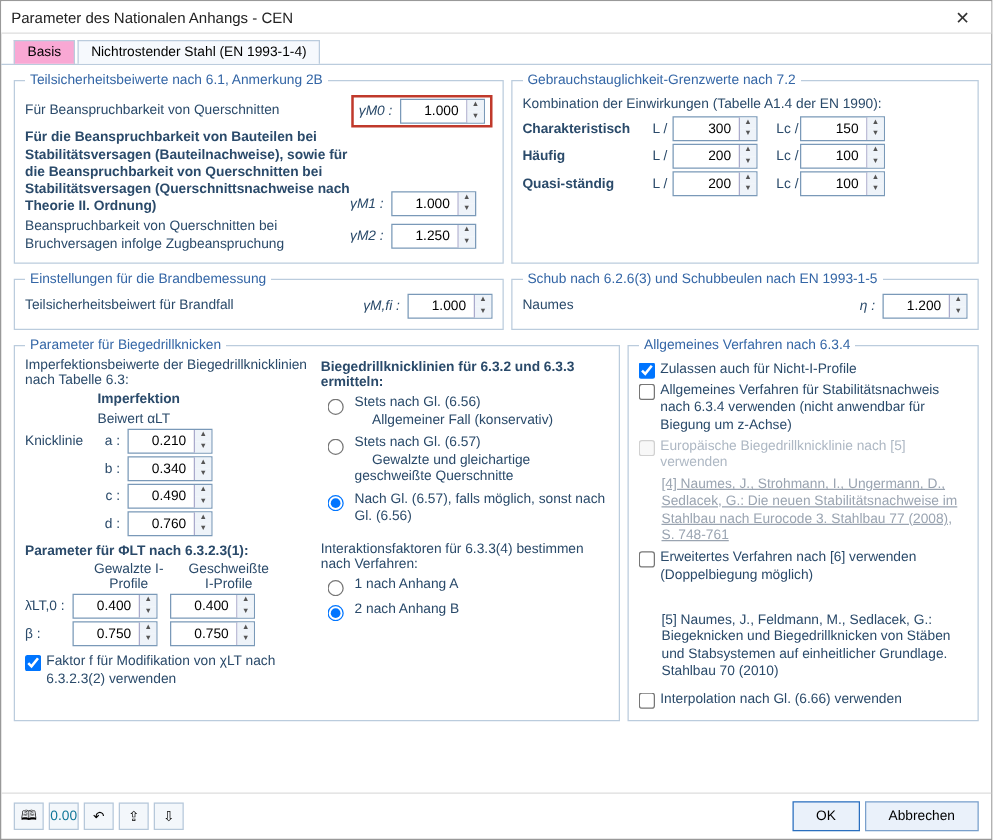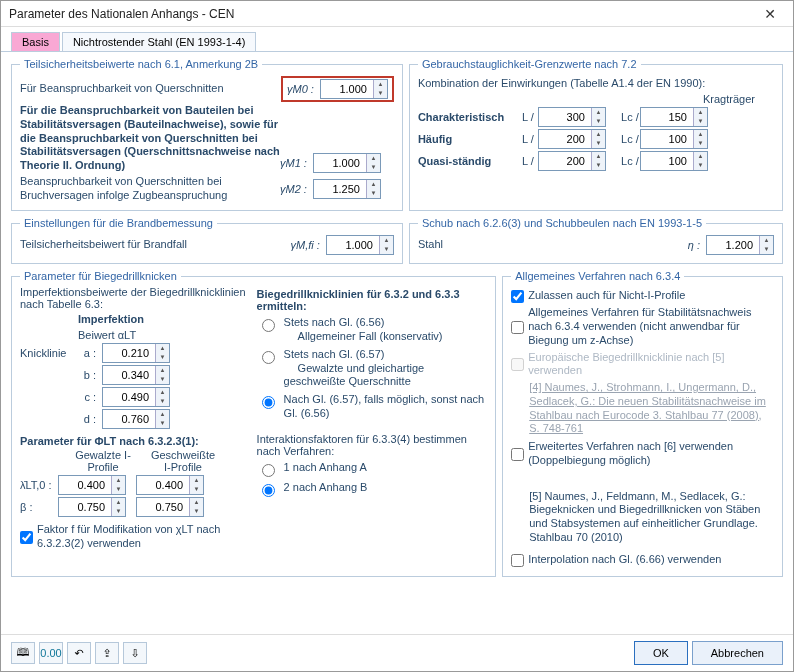--- a/index.html
+++ b/index.html
@@ -20,21 +20,21 @@
 .lbl b, .bold { font-weight: 600; }
 .gamma { font-style: italic; }
 .spin { display: inline-flex; border: 1px solid #7a99b8; background: #fff; height: 20px; }
 .spin input { width: 52px; border: none; text-align: right; padding: 0 6px; font-size: 11px; background: transparent; }
 .spin .arrows { width: 14px; display: flex; flex-direction: column; border-left: 1px solid #aac; }
 .spin .arrows div { flex: 1; font-size: 6px; line-height: 9px; text-align: center; color: #555; cursor: pointer; background: #eef3f9; }
 .hl { border: 2px solid #c0392b; padding: 1px 4px; display: inline-flex; align-items: center; gap: 6px; }
 .two-col { display: flex; gap: 6px; }
 .col { flex: 1; min-width: 0; }
 .table-head { display: flex; align-items: center; font-size: 11px; }
-.chk { display: flex; align-items: center; gap: 4px; margin: 3px 0; line-height: 1.25; }
+.chk { display: flex; align-items: flex-start; gap: 4px; margin: 3px 0; line-height: 1.25; }
 .chk input { margin: 1px 0 0 0; }
 .radio { display: flex; align-items: flex-start; gap: 6px; margin: 4px 0; line-height: 1.25; }
 .ref { color: #9aa4b1; font-size: 11px; margin: 2px 0 4px 18px; line-height: 1.25; text-decoration: underline; }
 .sub { color: #2a4a6a; font-size: 11px; line-height: 1.25; margin-left: 18px; margin-top: 22px; }
 .disabled { color: #aeb8c4; }
 .footer { display: flex; align-items: center; padding: 6px 10px; border-top: 1px solid #ddd; gap: 4px; }
 .icon-btn { width: 24px; height: 22px; border: 1px solid #b6c8da; background: #f3f7fb; display: inline-flex; align-items: center; justify-content: center; font-size: 11px; cursor: pointer; }
 .footer .spacer { flex: 1; }
 .btn { height: 24px; padding: 0 18px; border: 1px solid #7aa0cc; background: #eaf1fa; font-size: 11px; cursor: pointer; }
 .btn.primary { border: 1px solid #2a6fbf; }
@@ -100,23 +100,20 @@
                   <div>▼</div>
                 </span>
               </span>
           </span>
         </div>
       </fieldset>
 
       <fieldset class="group" style="flex:1">
         <legend>Gebrauchstauglichkeit-Grenzwerte nach 7.2</legend>
         <div style="margin:3px 0 4px 0">Kombination der Einwirkungen (Tabelle A1.4 der EN 1990):</div>
-        <div class="table-head" style="justify-content:flex-end;">
-          <span style="width:90px;text-align:center">Kragträger</span>
-        </div>
         <div class="row">
           <span class="lbl3 bold">Charakteristisch</span>
           <span class="lbl2">L /</span>
           <span class="spin">
               <input value="300" style="">
               <span class="arrows">
                 <div>▲</div>
                 <div>▼</div>
               </span>
             </span>
@@ -186,21 +183,21 @@
                   <div>▲</div>
                   <div>▼</div>
                 </span>
               </span>
           </span>
         </div>
       </fieldset>
       <fieldset class="group" style="flex:1">
         <legend>Schub nach 6.2.6(3) und Schubbeulen nach EN 1993-1-5</legend>
         <div class="row">
-          <span class="lbl">Stahl</span>
+          <span class="lbl">Naumes</span>
           <span class="gamma" style="margin:0 6px">η :</span>
           <span class="spin">
               <input value="1.200" style="">
               <span class="arrows">
                 <div>▲</div>
                 <div>▼</div>
               </span>
             </span>
         </div>
       </fieldset>

